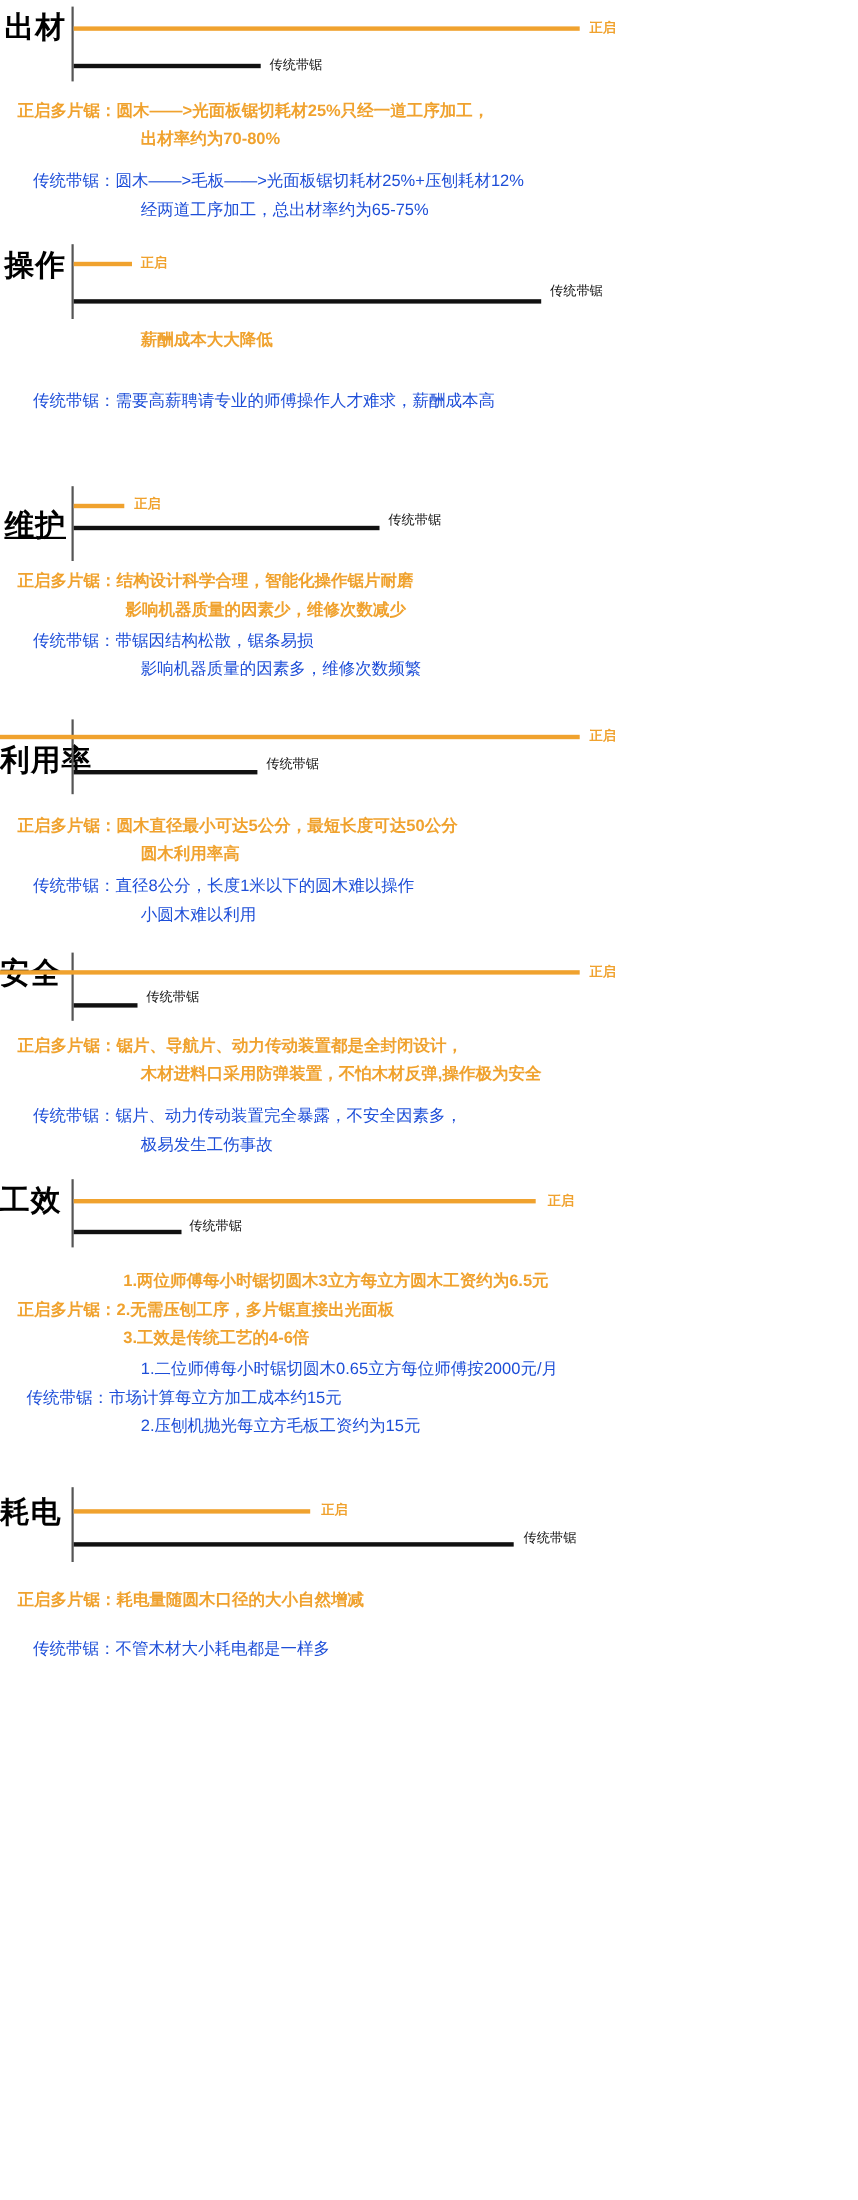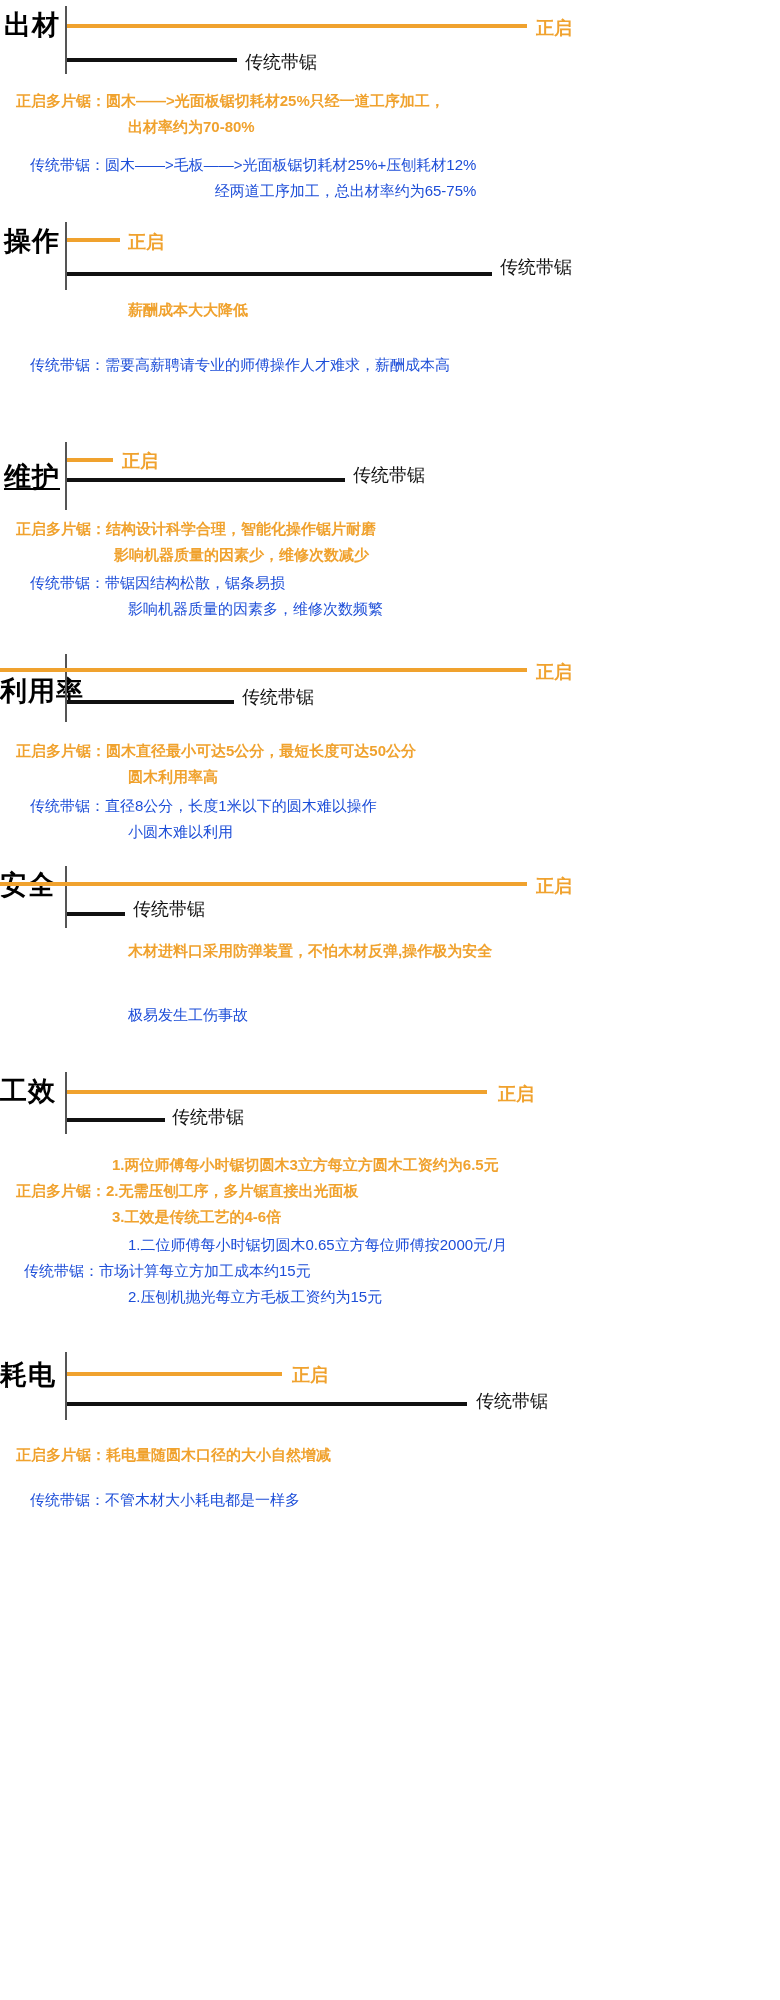--- a/index.html
+++ b/index.html
@@ -41,21 +41,21 @@
     background: #555;
   }
   .bar {
     position: absolute;
     height: 4px;
   }
   .bar.orange { background: #F0A22E; }
   .bar.black  { background: #111111; }
   .bar-label {
     position: absolute;
-    font-size: 18px;
+    font-size: 12px;
     white-space: nowrap;
     line-height: 1;
   }
   .bar-label.orange { color: #F0A22E; font-weight: bold; }
   .bar-label.black  { color: #111; }
   .note-lines {
     position: absolute;
     font-size: 15px;
     line-height: 26px;
     white-space: nowrap;
@@ -76,21 +76,21 @@
     <div class="bar-label orange" style="left:536px; top:19px;">正启</div>
     <div class="bar black" style="left:67px; top:58px; width:170px;"></div>
     <div class="bar-label black" style="left:245px; top:53px;">传统带锯</div>
 
     <div class="note-lines orange" style="left:16px; top:88px;">
       <div class="row"><span class="lbl">正启多片锯：</span><span class="txt">圆木——&gt;光面板锯切耗材25%只经一道工序加工，</span></div>
       <div class="row" style="padding-left:112px;"><span>出材率约为70-80%</span></div>
     </div>
     <div class="note-lines black" style="left:30px; top:152px;">
       <div class="row"><span class="lbl">传统带锯：</span><span class="txt">圆木——&gt;毛板——&gt;光面板锯切耗材25%+压刨耗材12%</span></div>
-      <div class="row" style="padding-left:98px;text-align:right;"><span>经两道工序加工，总出材率约为65-75%</span></div>
+      <div class="row" style="padding-left:98px;"><span>经两道工序加工，总出材率约为65-75%</span></div>
     </div>
   </div>
 
   <div class="section">
     <div class="sec-title" style="top:228px;">操作</div>
     <div class="axis" style="top:222px; height:68px;"></div>
     <div class="bar orange" style="left:67px; top:238px; width:53px;"></div>
     <div class="bar-label orange" style="left:128px; top:233px;">正启</div>
     <div class="bar black" style="left:67px; top:272px; width:425px;"></div>
     <div class="bar-label black" style="left:500px; top:258px;">传统带锯</div>
@@ -141,23 +141,25 @@
 
   <div class="section">
     <div class="sec-title" style="top:872px; left:0px;">安全</div>
     <div class="axis" style="top:866px; height:62px;"></div>
     <div class="bar orange" style="left:0px; top:882px; width:527px;"></div>
     <div class="bar-label orange" style="left:536px; top:877px;">正启</div>
     <div class="bar black" style="left:67px; top:912px; width:58px;"></div>
     <div class="bar-label black" style="left:133px; top:900px;">传统带锯</div>
 
     <div class="note-lines orange" style="left:16px; top:938px;">
+      <div class="row"><span class="lbl">正启多片锯：</span><span class="txt">锯片、导航片、动力传动装置都是全封闭设计，</span></div>
       <div class="row" style="padding-left:112px;"><span>木材进料口采用防弹装置，不怕木材反弹,操作极为安全</span></div>
     </div>
     <div class="note-lines black" style="left:30px; top:1002px;">
+      <div class="row"><span class="lbl">传统带锯：</span><span class="txt">锯片、动力传动装置完全暴露，不安全因素多，</span></div>
       <div class="row" style="padding-left:98px;"><span>极易发生工伤事故</span></div>
     </div>
   </div>
 
   <div class="section">
     <div class="sec-title" style="top:1078px; left:0px;">工效</div>
     <div class="axis" style="top:1072px; height:62px;"></div>
     <div class="bar orange" style="left:67px; top:1090px; width:420px;"></div>
     <div class="bar-label orange" style="left:498px; top:1085px;">正启</div>
     <div class="bar black" style="left:67px; top:1118px; width:98px;"></div>

